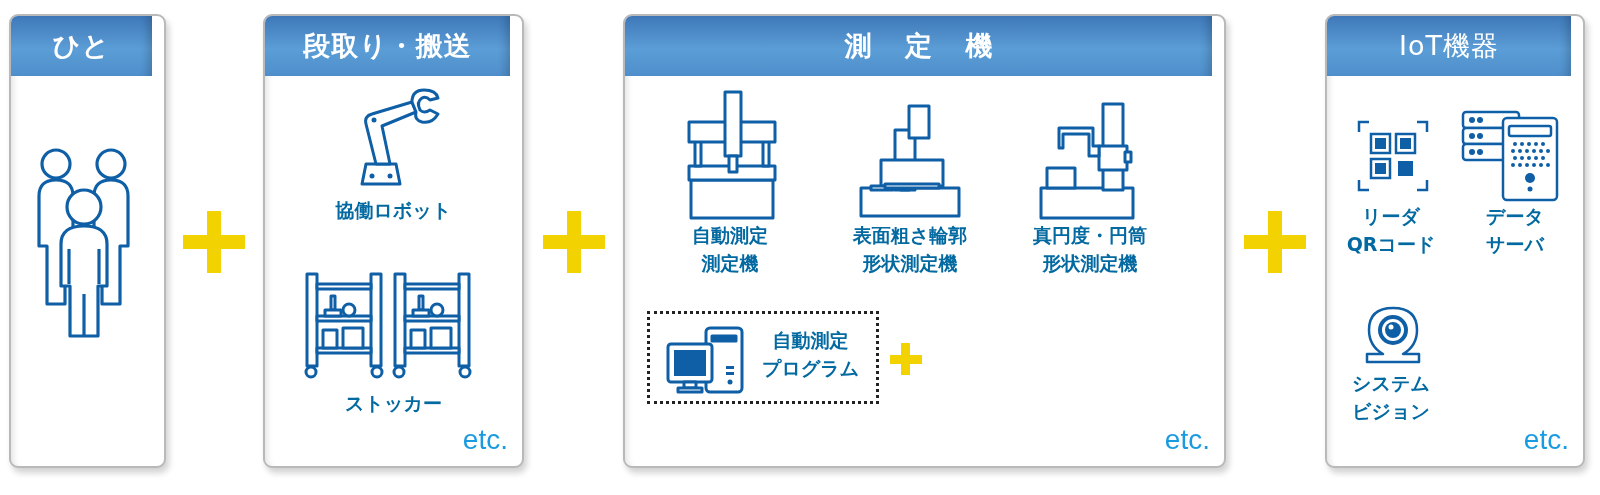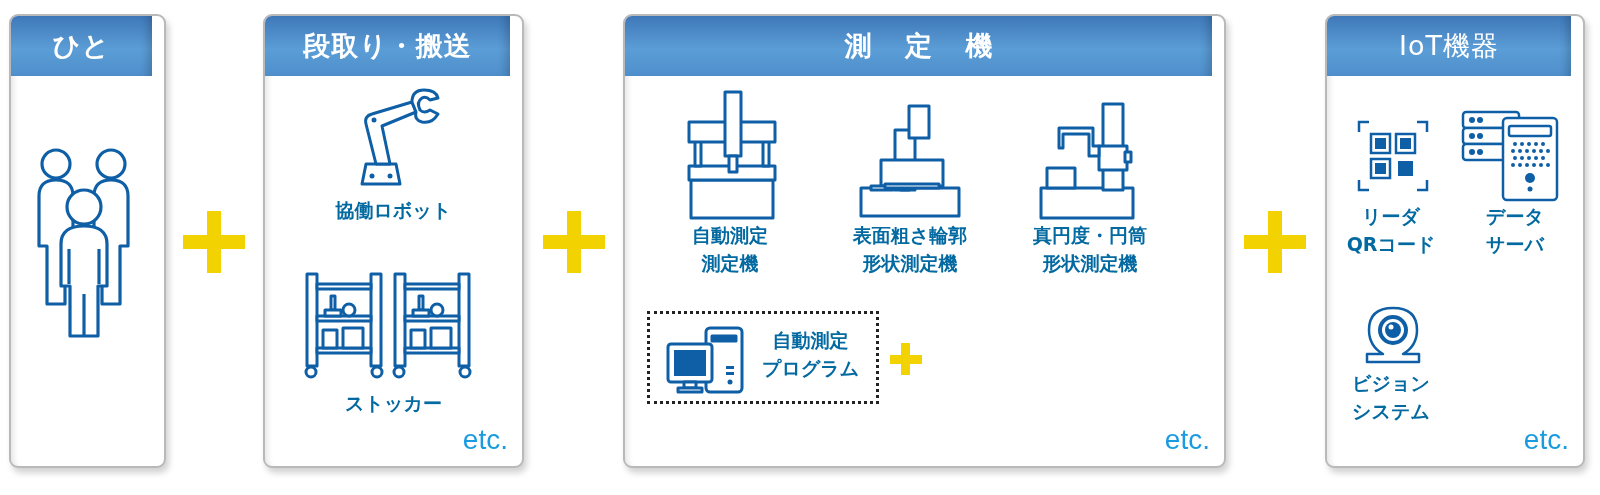--- a/index.html
+++ b/index.html
@@ -267,18 +267,18 @@
   <div class="icon" style="left:38px; top:288px;">
     <svg width="60" height="64" viewBox="0 0 60 64" fill="#fff" stroke="#0f5fa6" stroke-width="2.5" stroke-linejoin="round">
       <path d="M18 50 Q4 42 4 26 Q4 4 28 4 Q52 4 52 26 Q52 42 38 50 L54 50 L54 58 L2 58 L2 50 Z"></path>
       <circle cx="28" cy="26" r="15" fill="#0f5fa6" stroke="none"></circle>
       <circle cx="28" cy="26" r="11" fill="#fff" stroke="none"></circle>
       <circle cx="28" cy="26" r="8" fill="#0f5fa6" stroke="none"></circle>
       <circle cx="26" cy="23" r="2.5" fill="#fff" stroke="none"></circle>
     </svg>
   </div>
   <div class="label" style="left:0; width:128px; top:353px;">
+    <div>システム</div>
     <div>ビジョン</div>
-    <div>システム</div>
   </div>
 
   <div class="etc">etc.</div>
 </div>
 
 </body></html>

